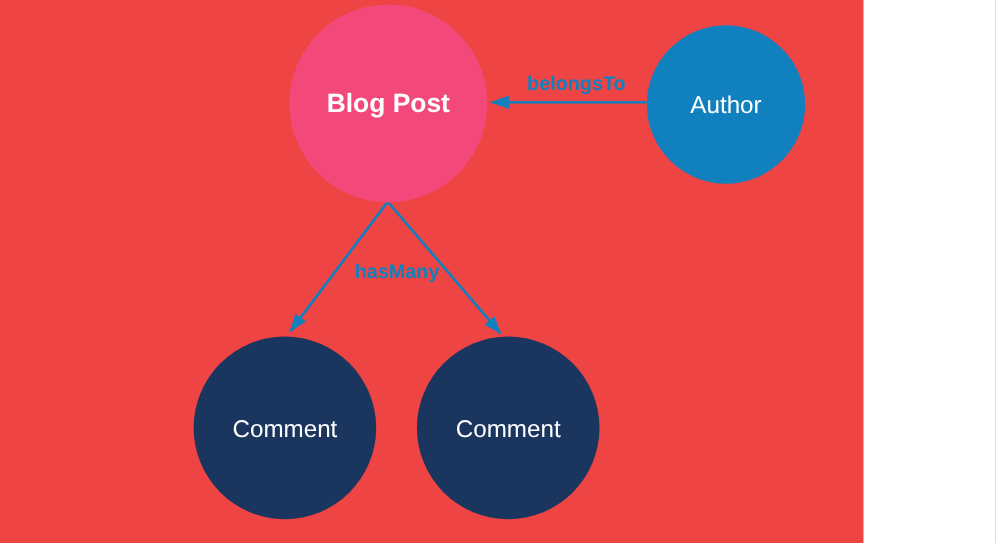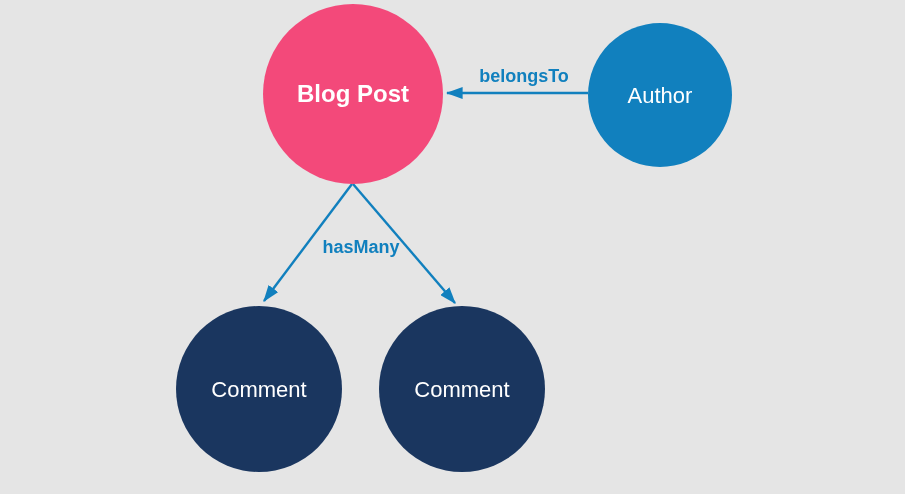--- a/index.html
+++ b/index.html
@@ -3,23 +3,23 @@
 <meta charset="utf-8">
 <style>
   html, body {
     margin: 0;
     padding: 0;
     background: #ffffff;
     font-family: "Liberation Sans", sans-serif;
   }
   .stage {
     position: relative;
-    width: 905px;
+    width: 785px;
     height: 494px;
-    background: #e5e5e5;
+    background: #ef4444;
     overflow: hidden;
   }
   svg { display: block; }
   .node-label-bold {
     font-family: "Liberation Sans", sans-serif;
     font-size: 24px;
     font-weight: bold;
   }
   .node-label {
     font-family: "Liberation Sans", sans-serif;

